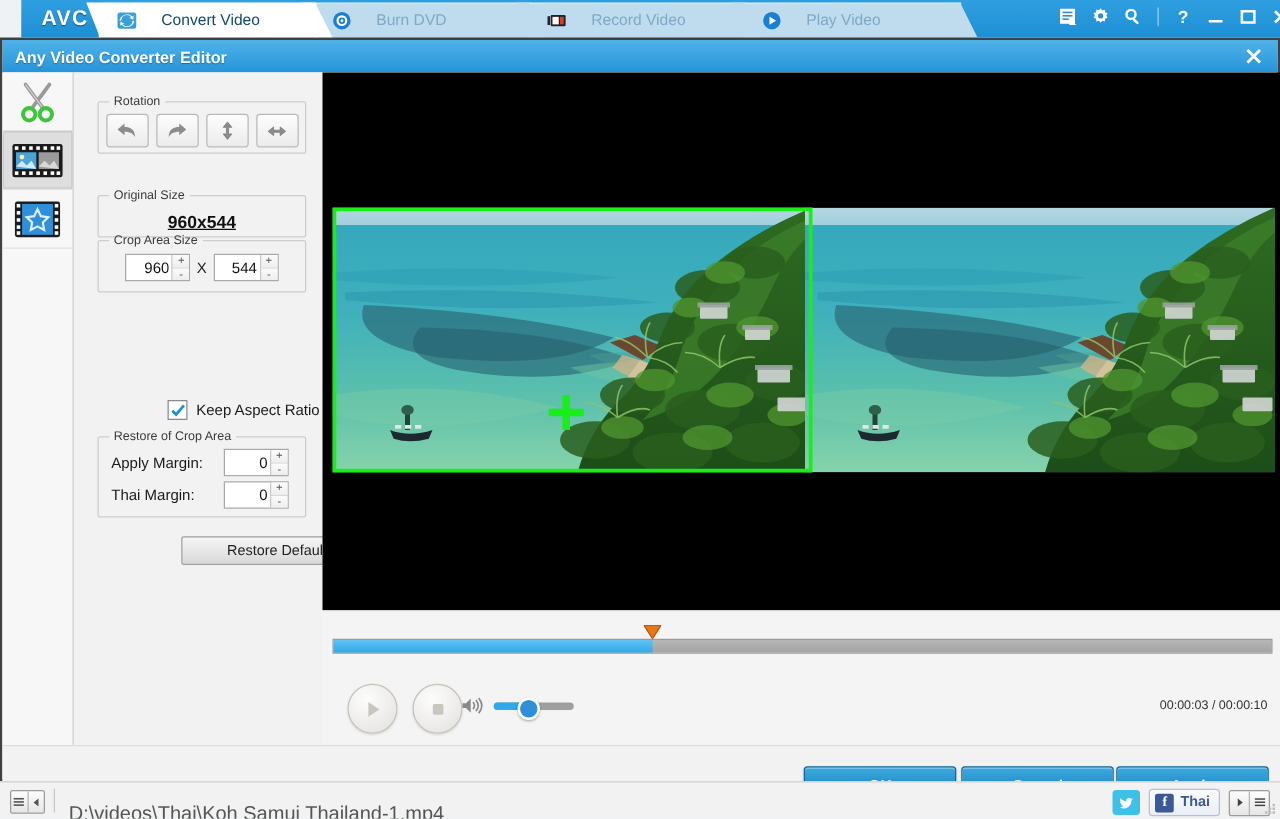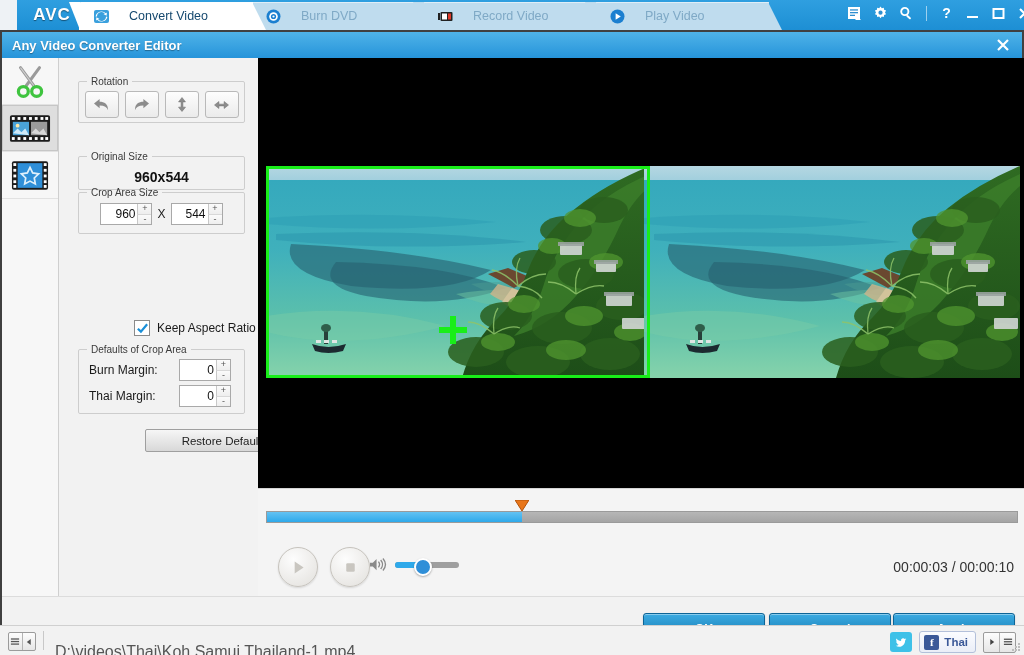--- a/index.html
+++ b/index.html
@@ -107,20 +107,21 @@
   .rotrow{display:flex;gap:6px;justify-content:center;padding-top:4px;}
   .rotbtn{
     width:32px;height:25px;
     background:linear-gradient(#fdfdfd,#ebebeb);
     border:1px solid #b9b9b9;border-radius:3px;
     display:flex;align-items:center;justify-content:center;cursor:pointer;
   }
   .origsize{
     text-align:center;font-size:14px;font-weight:bold;color:#111;
     padding-top:7px;
+    text-decoration:underline;
   }
   .sprow{display:flex;align-items:center;justify-content:center;gap:5px;padding-top:5px;}
   .spin{position:relative;width:52px;height:22px;
     border:1px solid #a9a9a9;background:#fff;box-sizing:border-box;}
   .spin input{
     width:100%;height:100%;border:0;outline:none;box-sizing:border-box;
     padding:0 16px 0 4px;text-align:right;font-size:12px;
     font-family:"Liberation Sans",sans-serif;background:transparent;color:#111;
   }
   .stepper{
@@ -204,21 +205,21 @@
     position:relative;width:64px;height:6px;border-radius:3px;
     background:#9f9f9f;cursor:pointer;
   }
   .volfill{position:absolute;left:0;top:0;height:6px;border-radius:3px;background:#2ea9ea;}
   .volknob{
     position:absolute;top:-4px;width:14px;height:14px;border-radius:50%;
     background:#2f8fd8;border:2px solid #fff;margin-left:-7px;
     box-shadow:0 1px 2px rgba(0,0,0,.3);
   }
   .tcode{
-    position:absolute;right:12px;top:70px;font-size:14px;color:#333;
+    position:absolute;right:12px;top:70px;font-size:10px;color:#333;
     font-family:"Liberation Sans",sans-serif;
   }
 
   
   .dlgfooter{
     position:absolute;left:0;top:538px;width:1022px;height:55px;
     background:#f2f2f2;border-top:1px solid #dcdcdc;box-sizing:border-box;
   }
   .btn{
     position:absolute;top:16px;width:120px;height:30px;
@@ -497,23 +498,23 @@
         <div class="kar">
           <span class="cbx">
             <svg viewBox="0 0 14 14" width="13" height="13">
               <path d="M2 7.2 L5.3 10.4 L12 2.4" stroke="#1a8fd8" stroke-width="2.4" fill="none"></path>
             </svg>
           </span>
           <span class="karlbl">Keep Aspect Ratio</span>
         </div>
 
         <fieldset class="grp" style="left:18px;top:286px;width:165px;height:68px;">
-          <legend>Defaults of Crop Area</legend>
+          <legend>Restore of Crop Area</legend>
           <div class="mrow">
-            <span class="mlbl">Burn Margin:</span>
+            <span class="mlbl">Apply Margin:</span>
             <span class="spin">
               <input type="text" value="0" style="">
               <span class="stepper">
                 <span>+</span>
                 <span>-</span>
               </span>
             </span>
           </div>
           <div class="mrow">
             <span class="mlbl">Thai Margin:</span>

